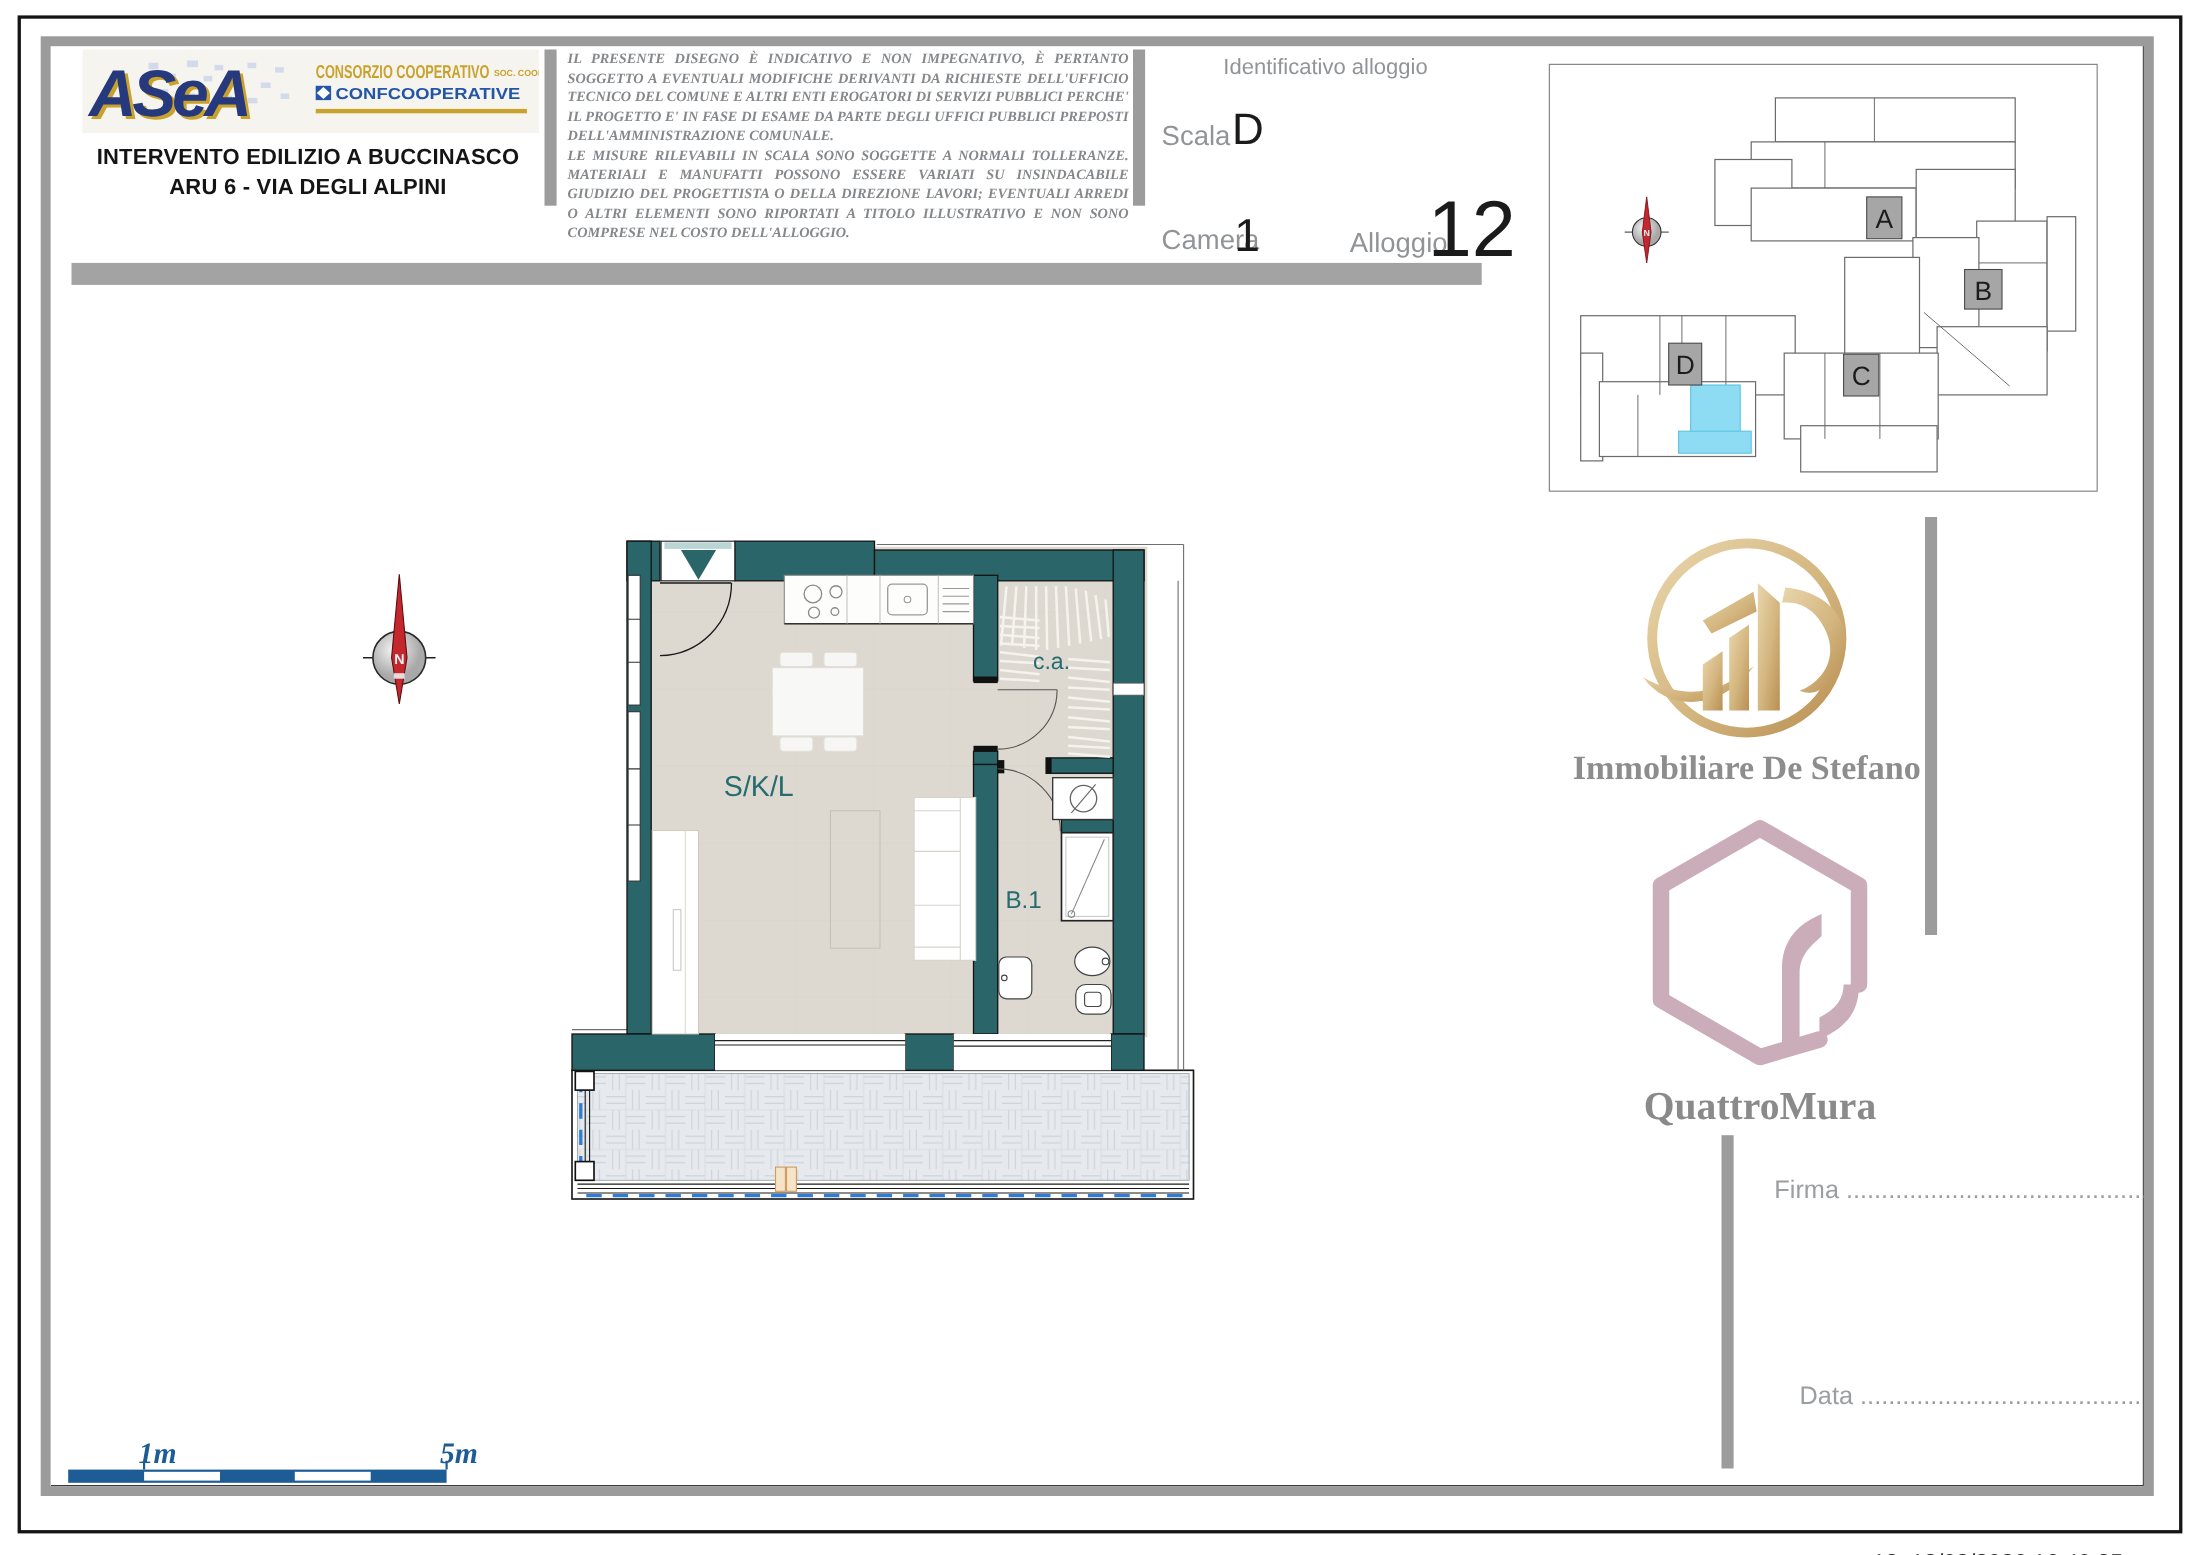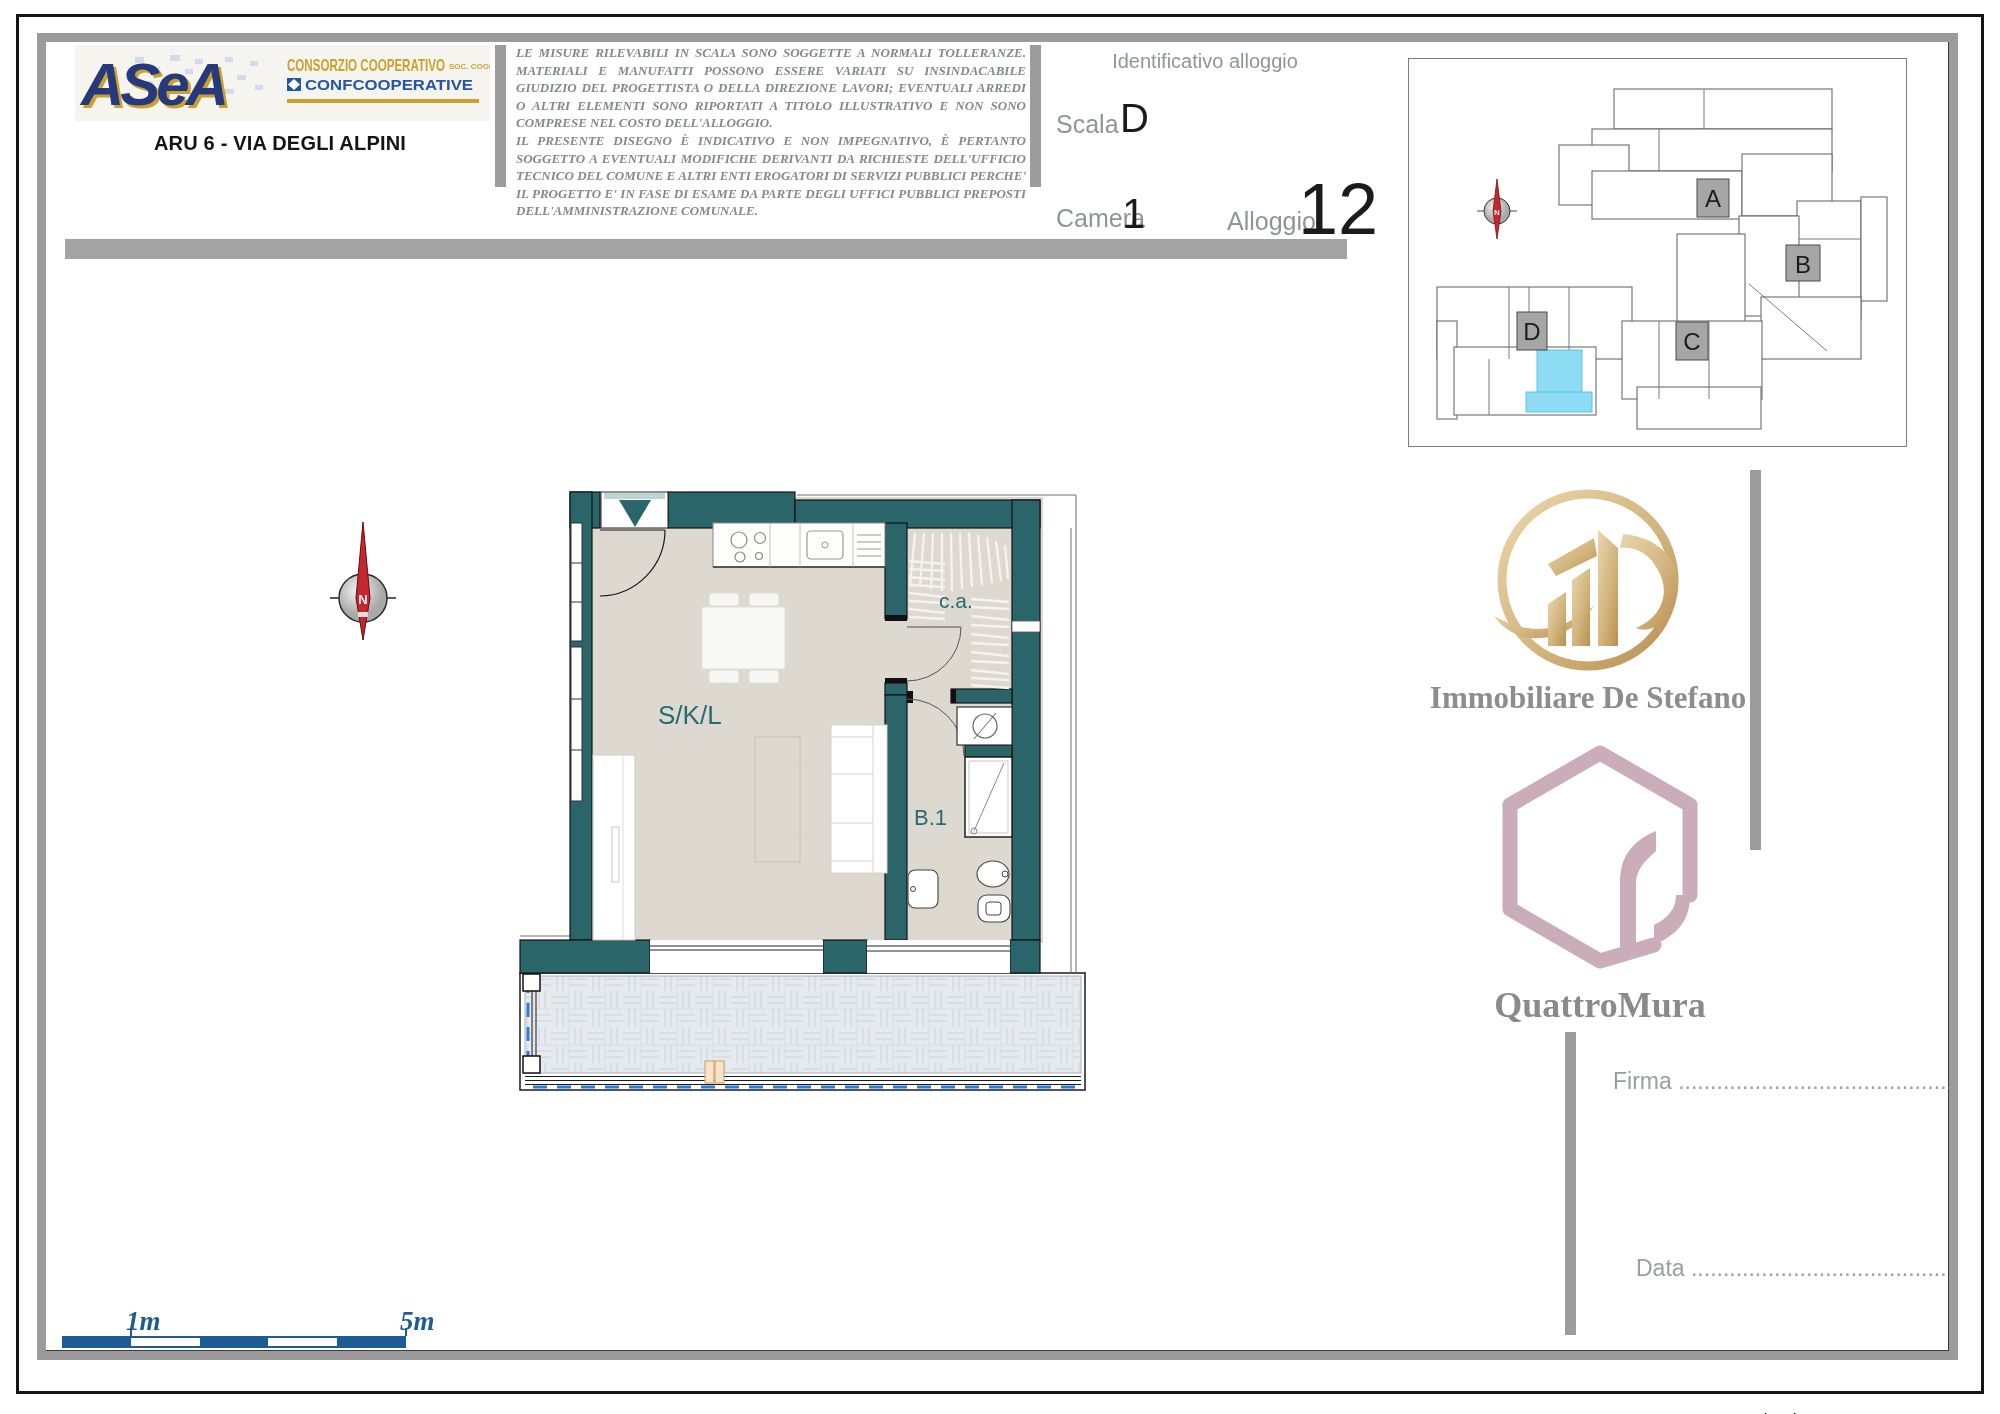--- a/index.html
+++ b/index.html
@@ -66,27 +66,28 @@
       <g>
         <rect x="212" y="33" width="14" height="13" fill="#2456a8"></rect>
         <path d="M219,34 L225,39.5 L219,45 L213,39.5 Z" fill="#ffffff"></path>
       </g>
       <text x="230" y="45" font-size="14.5" font-weight="bold" fill="#2456a8" textLength="168" lengthAdjust="spacingAndGlyphs">CONFCOOPERATIVE</text>
       <rect x="212" y="54" width="192" height="4" fill="#c9a22d"></rect>
     </svg>
   </div>
 
   <div class="title-block">
+    <div>INTERVENTO EDILIZIO A BUCCINASCO</div>
     <div>ARU 6 - VIA DEGLI ALPINI</div>
   </div>
 
   <div class="vbar" style="left:495px;top:45px;height:142px;"></div>
   <div class="disclaimer">
+    <p>IL PRESENTE DISEGNO È INDICATIVO E NON IMPEGNATIVO, È PERTANTO SOGGETTO A EVENTUALI MODIFICHE DERIVANTI DA RICHIESTE DELL'UFFICIO TECNICO DEL COMUNE E ALTRI ENTI EROGATORI DI SERVIZI PUBBLICI PERCHE' IL PROGETTO E' IN FASE DI ESAME DA PARTE DEGLI UFFICI PUBBLICI PREPOSTI DELL'AMMINISTRAZIONE COMUNALE.</p>
     <p>LE MISURE RILEVABILI IN SCALA SONO SOGGETTE A NORMALI TOLLERANZE. MATERIALI E MANUFATTI POSSONO ESSERE VARIATI SU INSINDACABILE GIUDIZIO DEL PROGETTISTA O DELLA DIREZIONE LAVORI; EVENTUALI ARREDI O ALTRI ELEMENTI SONO RIPORTATI A TITOLO ILLUSTRATIVO E NON SONO COMPRESE NEL COSTO DELL'ALLOGGIO.</p>
-    <p>IL PRESENTE DISEGNO È INDICATIVO E NON IMPEGNATIVO, È PERTANTO SOGGETTO A EVENTUALI MODIFICHE DERIVANTI DA RICHIESTE DELL'UFFICIO TECNICO DEL COMUNE E ALTRI ENTI EROGATORI DI SERVIZI PUBBLICI PERCHE' IL PROGETTO E' IN FASE DI ESAME DA PARTE DEGLI UFFICI PUBBLICI PREPOSTI DELL'AMMINISTRAZIONE COMUNALE.</p>
   </div>
   <div class="vbar" style="left:1030px;top:45px;height:142px;"></div>
 
   <div class="ident-title">Identificativo alloggio</div>
   <div class="id-label" style="left:1056px;top:110px;">Scala</div>
   <div class="id-value" style="left:1120px;top:96px;font-size:40px;">D</div>
   <div class="id-label" style="left:1056px;top:204px;">Camera</div>
   <div class="id-value" style="left:1122px;top:190px;font-size:42px;">1</div>
   <div class="id-label" style="left:1227px;top:207px;">Alloggio</div>
   <div class="id-value" style="left:1298px;top:168px;font-size:72px;font-weight:500;">12</div>

